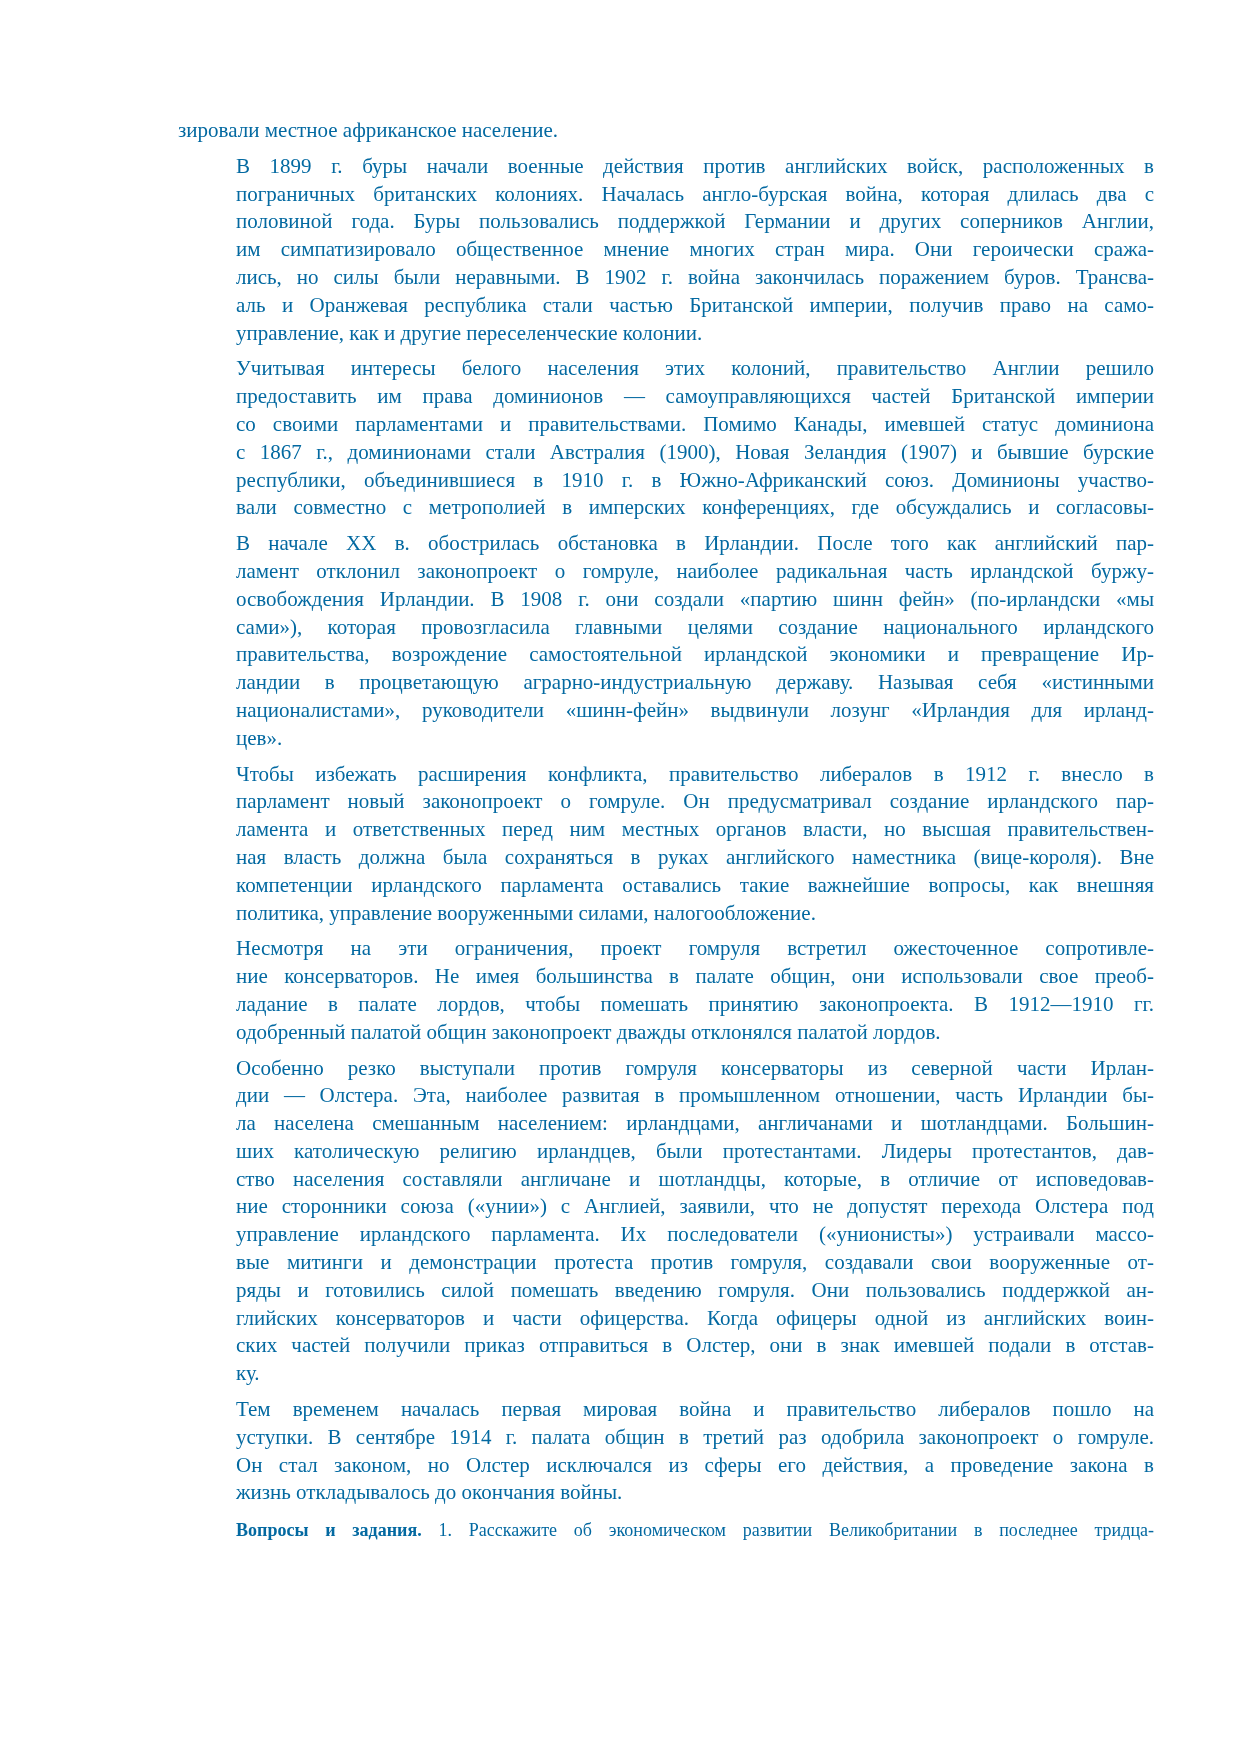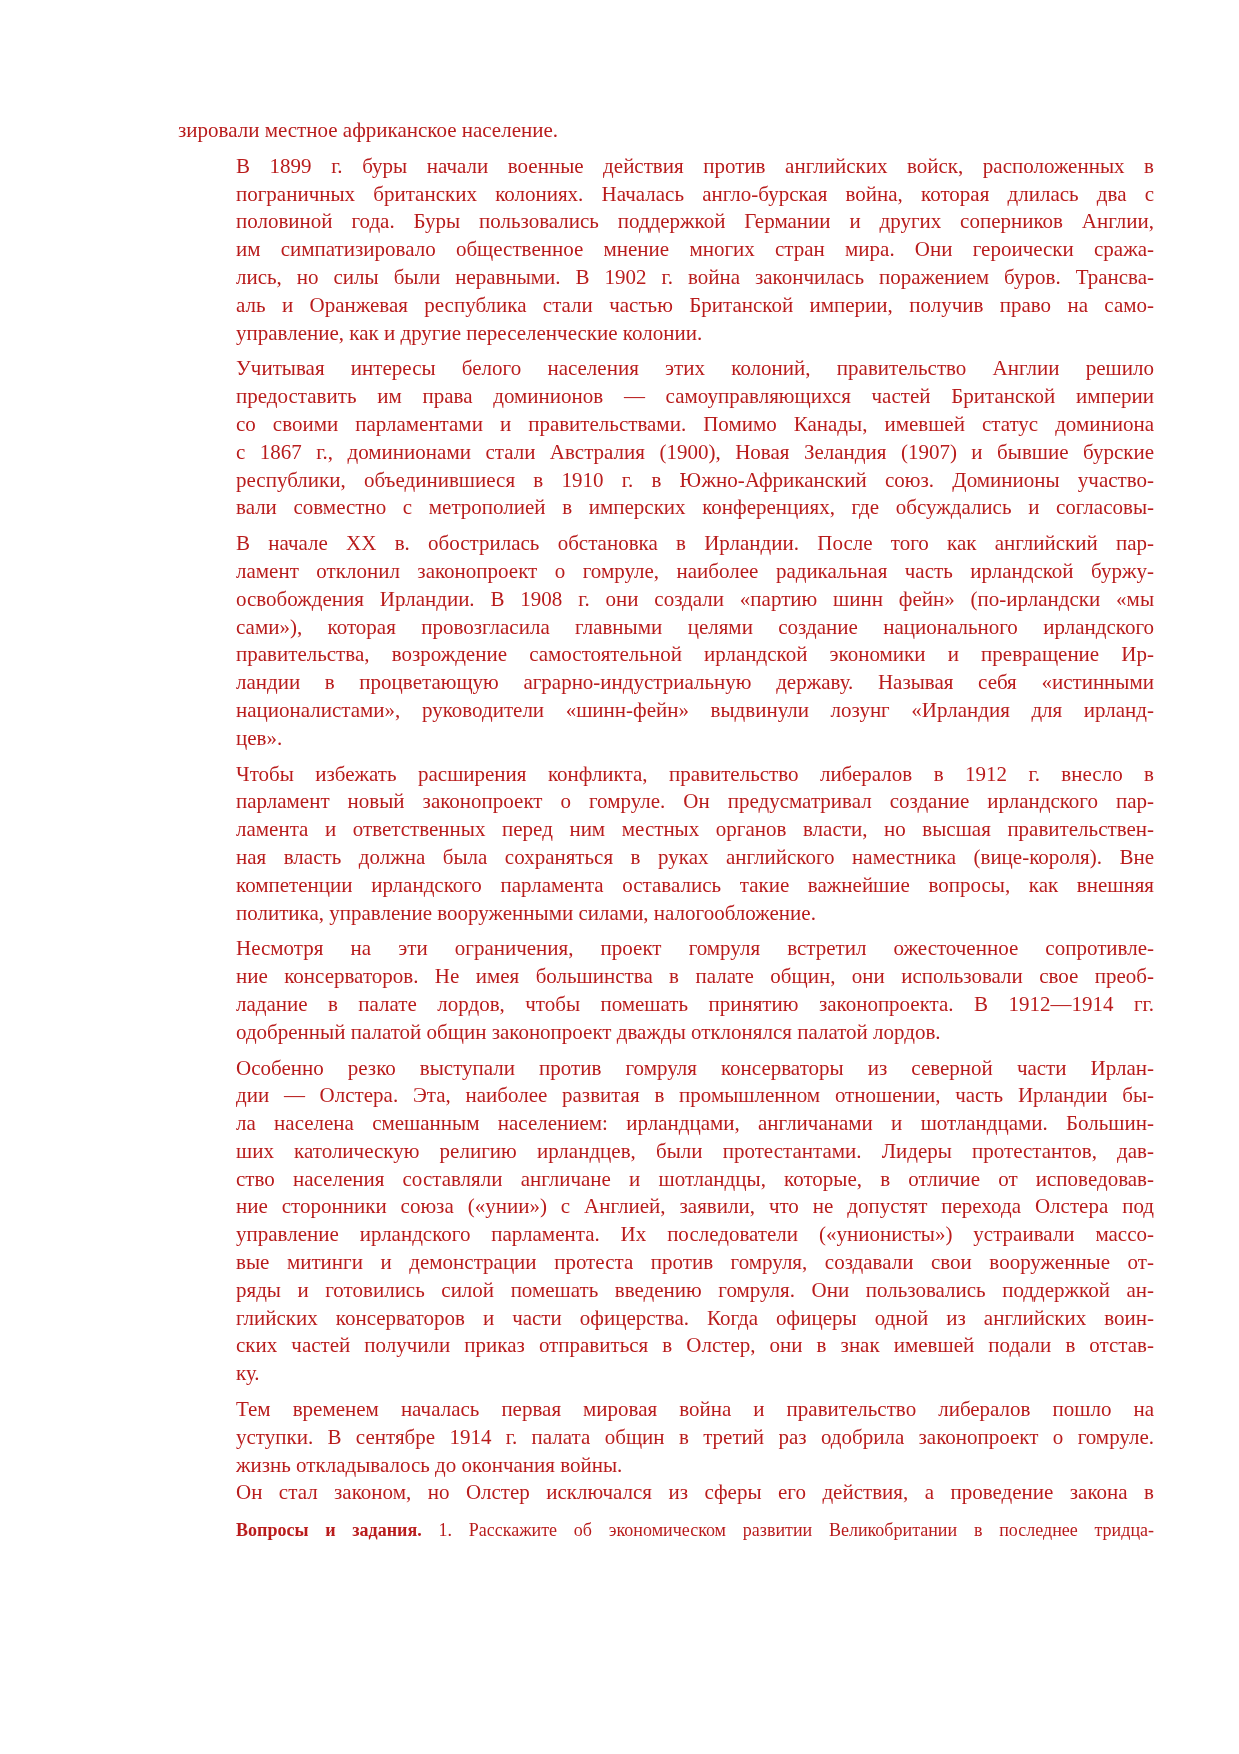--- a/index.html
+++ b/index.html
@@ -5,21 +5,21 @@
   html, body { margin: 0; padding: 0; background: #ffffff; }
   body { width: 1239px; height: 1754px; position: relative; overflow: hidden; }
   .page {
     position: absolute;
     left: 178px;
     top: 117px;
     width: 976px;
     font-family: "Liberation Serif", "DejaVu Serif", serif;
     font-size: 21px;
     line-height: 27.8px;
-    color: #b91c1c;
+    color: #0369a1;
   }
   .page p { margin: 0; text-align: justify; hyphens: manual; }
   .page p.cont { text-indent: 0; }
   .page p.para { text-indent: 58px; margin-top: 8px; }
   .page p .line { display: block; text-align: justify; text-align-last: justify; }
   .page p .line.last { text-align-last: left; }
   .questions { font-size: 18px; margin-top: 10px !important; }
   .questions b { font-weight: bold; }
 </style>
 </head>
@@ -60,39 +60,39 @@
       <span class="line" style="text-indent: 58px;">Чтобы избежать расширения конфликта, правительство либералов в 1912 г. внесло в</span>
       <span class="line">парламент новый законопроект о гомруле. Он предусматривал создание ирландского пар-</span>
       <span class="line">ламента и ответственных перед ним местных органов власти, но высшая правительствен-</span>
       <span class="line">ная власть должна была сохраняться в руках английского наместника (вице-короля). Вне</span>
       <span class="line">компетенции ирландского парламента оставались такие важнейшие вопросы, как внешняя</span>
       <span class="line last">политика, управление вооруженными силами, налогообложение.</span>
     </p>
     <p class="para">
       <span class="line" style="text-indent: 58px;">Несмотря на эти ограничения, проект гомруля встретил ожесточенное сопротивле-</span>
       <span class="line">ние консерваторов. Не имея большинства в палате общин, они использовали свое преоб-</span>
-      <span class="line">ладание в палате лордов, чтобы помешать принятию законопроекта. В 1912—1914 гг.</span>
+      <span class="line">ладание в палате лордов, чтобы помешать принятию законопроекта. В 1912—1910 гг.</span>
       <span class="line last">одобренный палатой общин законопроект дважды отклонялся палатой лордов.</span>
     </p>
     <p class="para">
       <span class="line" style="text-indent: 58px;">Особенно резко выступали против гомруля консерваторы из северной части Ирлан-</span>
       <span class="line">дии — Олстера. Эта, наиболее развитая в промышленном отношении, часть Ирландии бы-</span>
       <span class="line">ла населена смешанным населением: ирландцами, англичанами и шотландцами. Большин-</span>
       <span class="line">ших католическую религию ирландцев, были протестантами. Лидеры протестантов, дав-</span>
       <span class="line">ство населения составляли англичане и шотландцы, которые, в отличие от исповедовав-</span>
       <span class="line">ние сторонники союза («унии») с Англией, заявили, что не допустят перехода Олстера под</span>
       <span class="line">управление ирландского парламента. Их последователи («унионисты») устраивали массо-</span>
       <span class="line">вые митинги и демонстрации протеста против гомруля, создавали свои вооруженные от-</span>
       <span class="line">ряды и готовились силой помешать введению гомруля. Они пользовались поддержкой ан-</span>
       <span class="line">глийских консерваторов и части офицерства. Когда офицеры одной из английских воин-</span>
       <span class="line">ских частей получили приказ отправиться в Олстер, они в знак имевшей подали в отстав-</span>
       <span class="line last">ку.</span>
     </p>
     <p class="para">
       <span class="line" style="text-indent: 58px;">Тем временем началась первая мировая война и правительство либералов пошло на</span>
       <span class="line">уступки. В сентябре 1914 г. палата общин в третий раз одобрила законопроект о гомруле.</span>
+      <span class="line">Он стал законом, но Олстер исключался из сферы его действия, а проведение закона в</span>
       <span class="line last">жизнь откладывалось до окончания войны.</span>
-      <span class="line">Он стал законом, но Олстер исключался из сферы его действия, а проведение закона в</span>
     </p>
     <p class="para questions">
       <span class="line" style="text-indent: 58px;"><b>Вопросы и задания.</b><span> 1. Расскажите об экономическом развитии Великобритании в последнее тридца-</span></span>
     </p>
   </div>
 
 </body></html>

